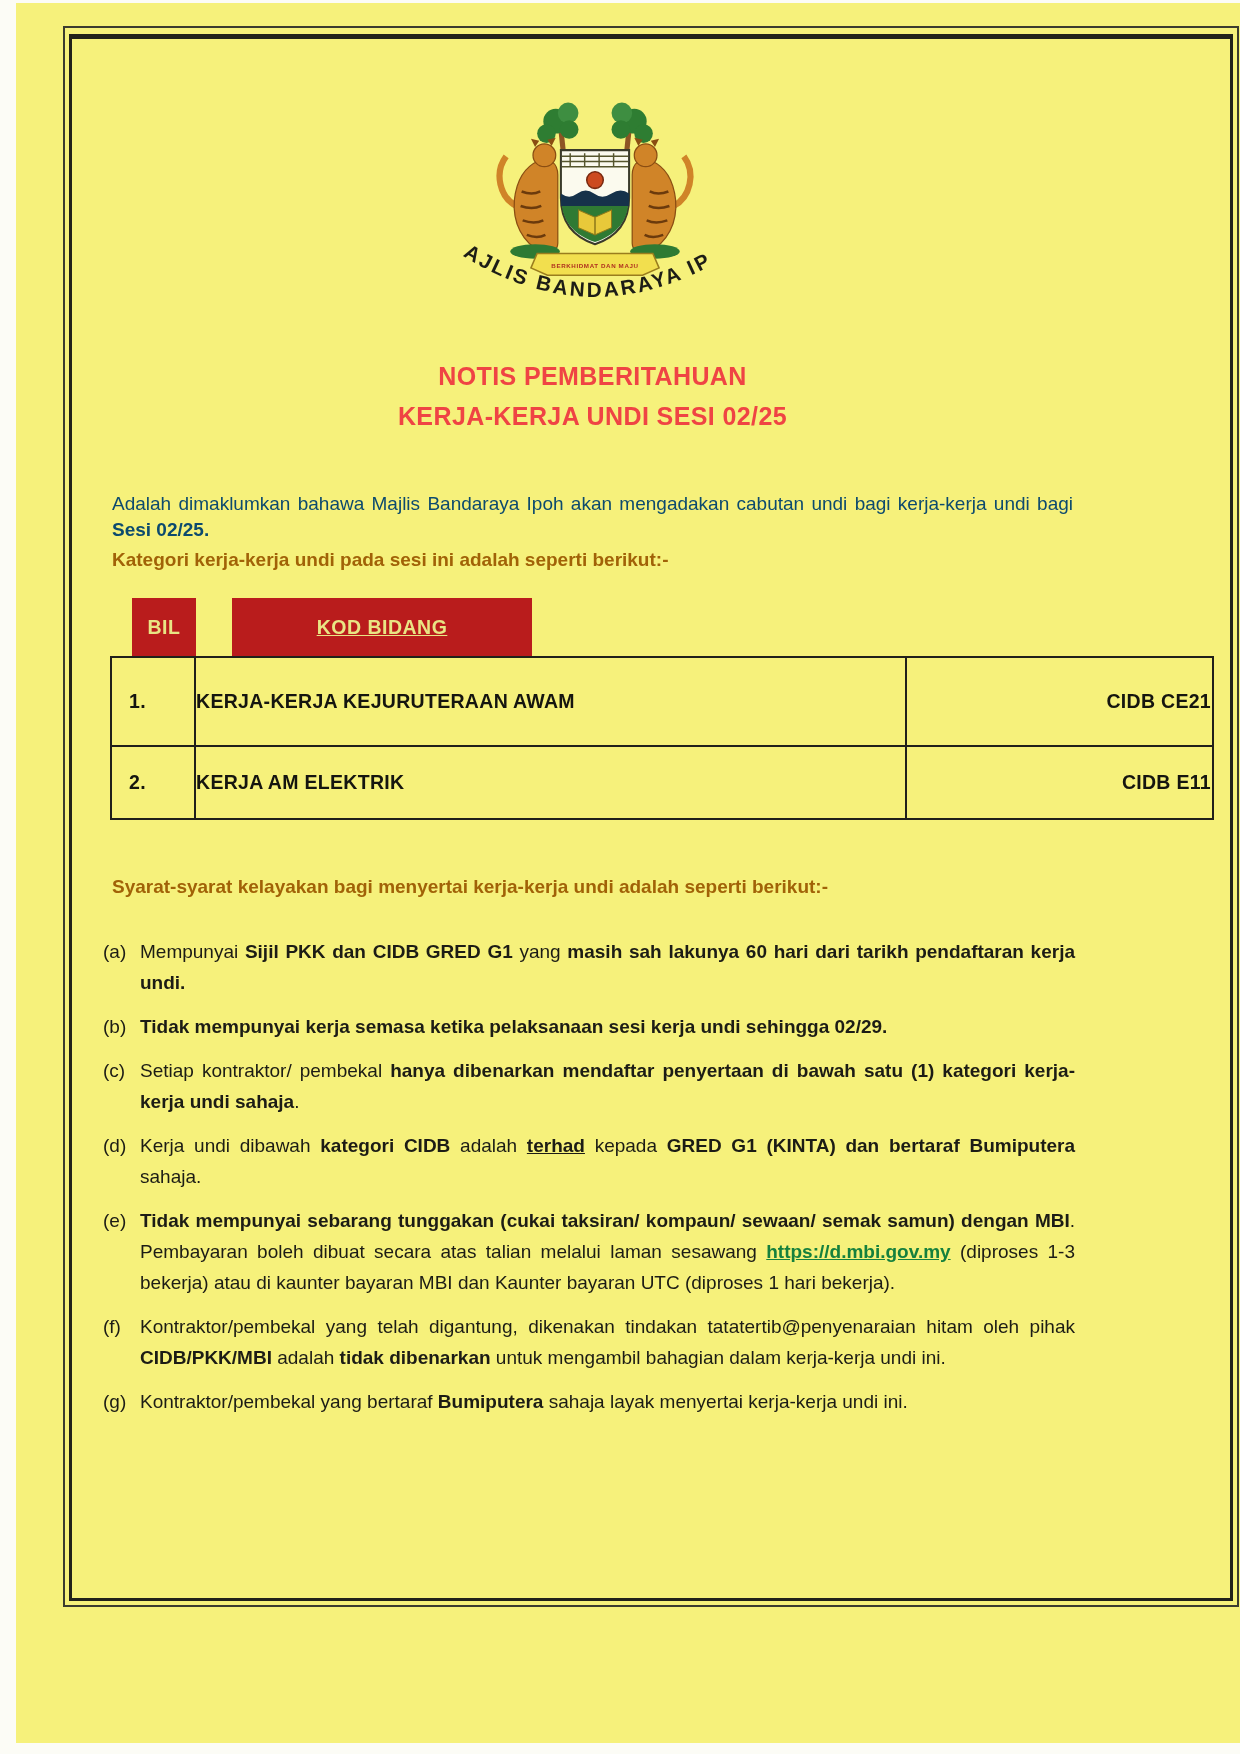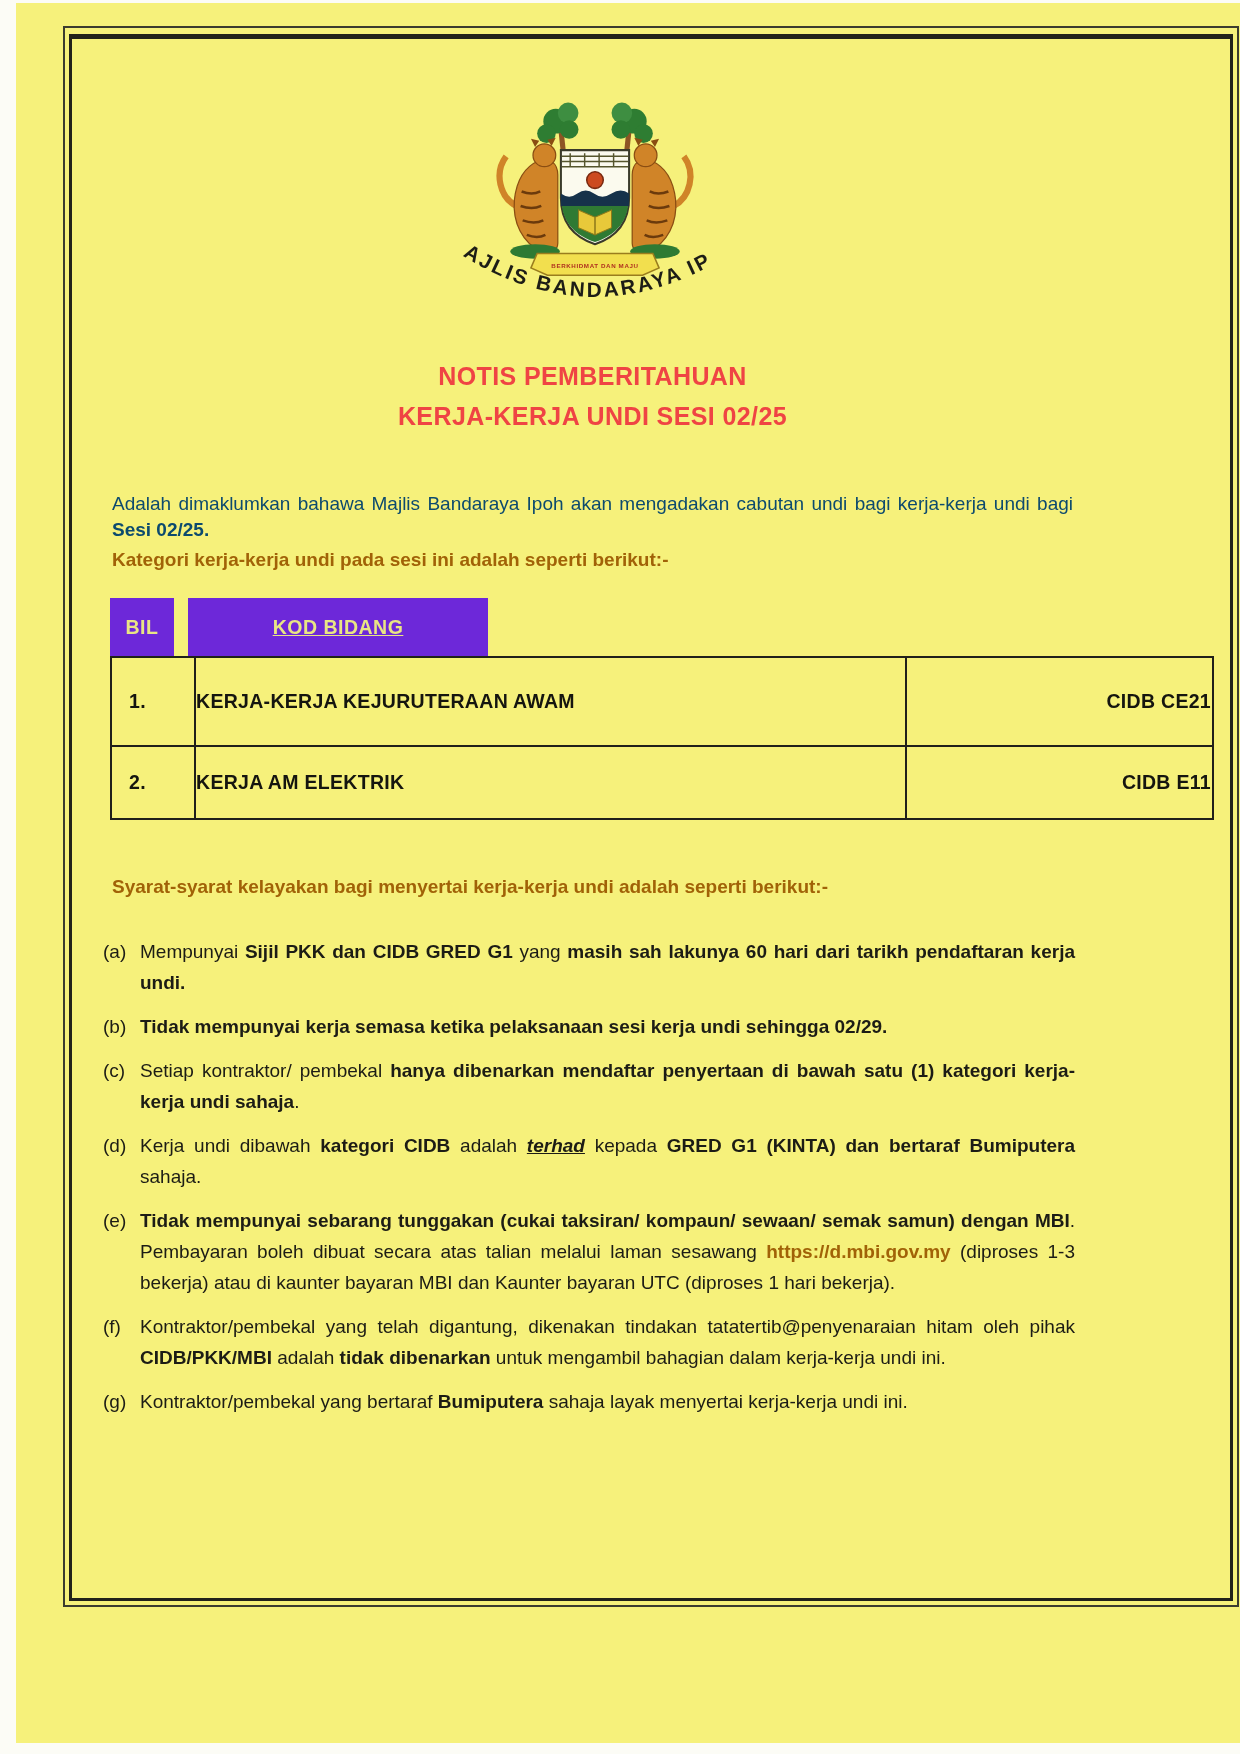--- a/index.html
+++ b/index.html
@@ -37,23 +37,23 @@
     font-size:19px; font-weight:bold; color:#a16207;
   }
   #category-heading { top:549px; }
   #conditions-heading { top:876px; }
 
   .tbl-header {
     position:absolute; left:110px; top:598px; width:1075px; height:58px;
     display:flex;
   }
   .th-cell {
-    background:#6d28d9; color:#e9e584;
+    background:#b91c1c; color:#e9e584;
     font-weight:bold; font-size:19.5px; letter-spacing:0.5px;
-    display:flex; align-items:center; justify-content:center;
+    display:flex; align-items:center; justify-content:center;margin-left:22px;
   }
   .th-bil { width:64px; }
   .th-gap { width:7px; }
   .th-kat { width:697px; }
   .th-kod { width:300px;text-decoration:underline; }
 
   table.cat-table {
     position:absolute; left:110px; top:656px; width:1075px;
     border-collapse:collapse; table-layout:fixed;
   }
@@ -66,22 +66,22 @@
   td.c-kat { width:708px; padding-left:0; }
   td.c-kod { width:303px; text-align:right; }
   tr.r1 { height:89px; }
   tr.r2 { height:73px; }
 
   .conds { position:absolute; left:103px; top:936px; width:975px; }
   .cond { display:flex; margin-bottom:13px; font-size:19px; line-height:31px; color:#1c1c15; }
   .cond-label { width:37px; flex:none; }
   .cond-text { width:935px; text-align:justify; }
   .b { font-weight:bold; }
-  .u { text-decoration:underline;font-style:italic; }
-  .link { color:#a16207; font-weight:bold; cursor:pointer; }
+  .u { text-decoration:underline; }
+  .link { color:#15803d; font-weight:bold; text-decoration:underline; cursor:pointer; }
 </style>
 </head>
 <body>
 
 <div class="paper"></div>
 
 <div class="frame-outer">
   <div class="frame-inner"></div>
 </div>
 

